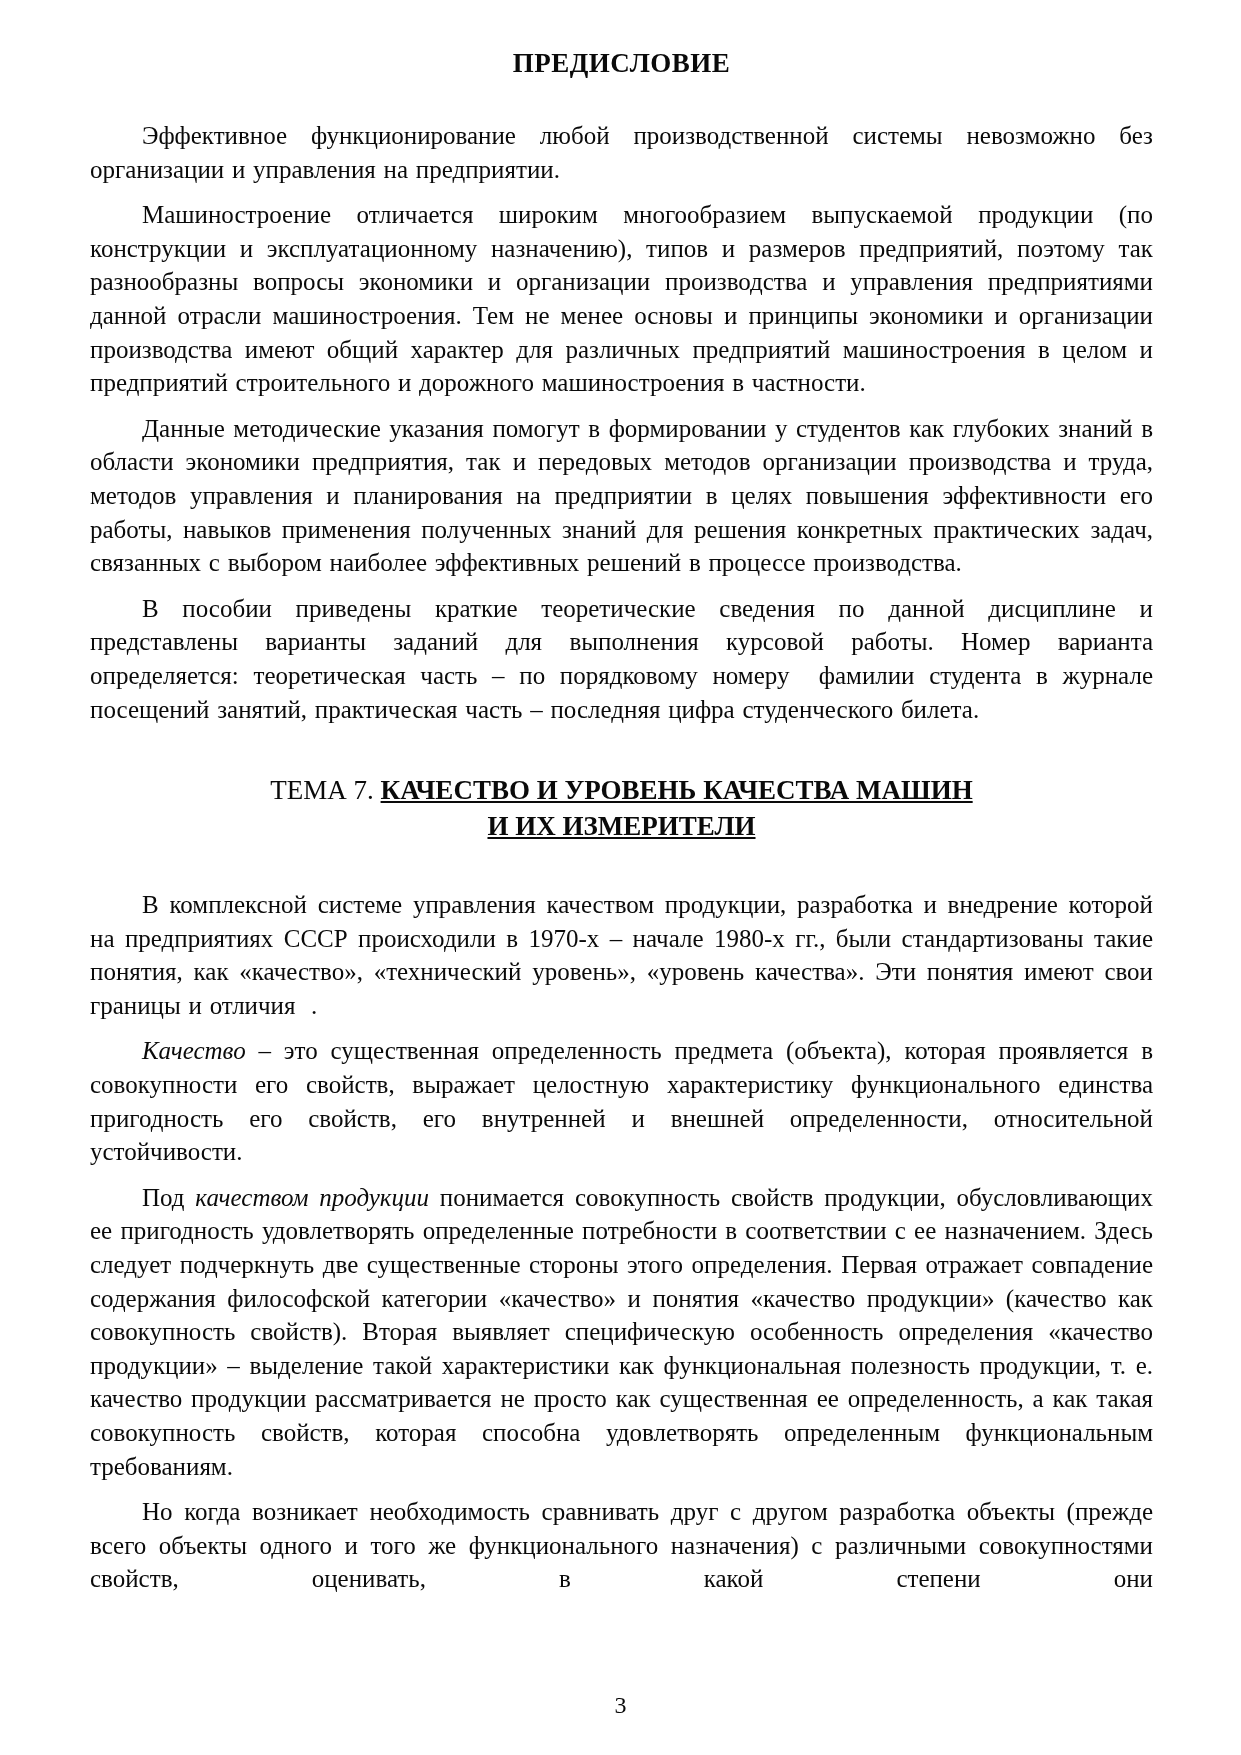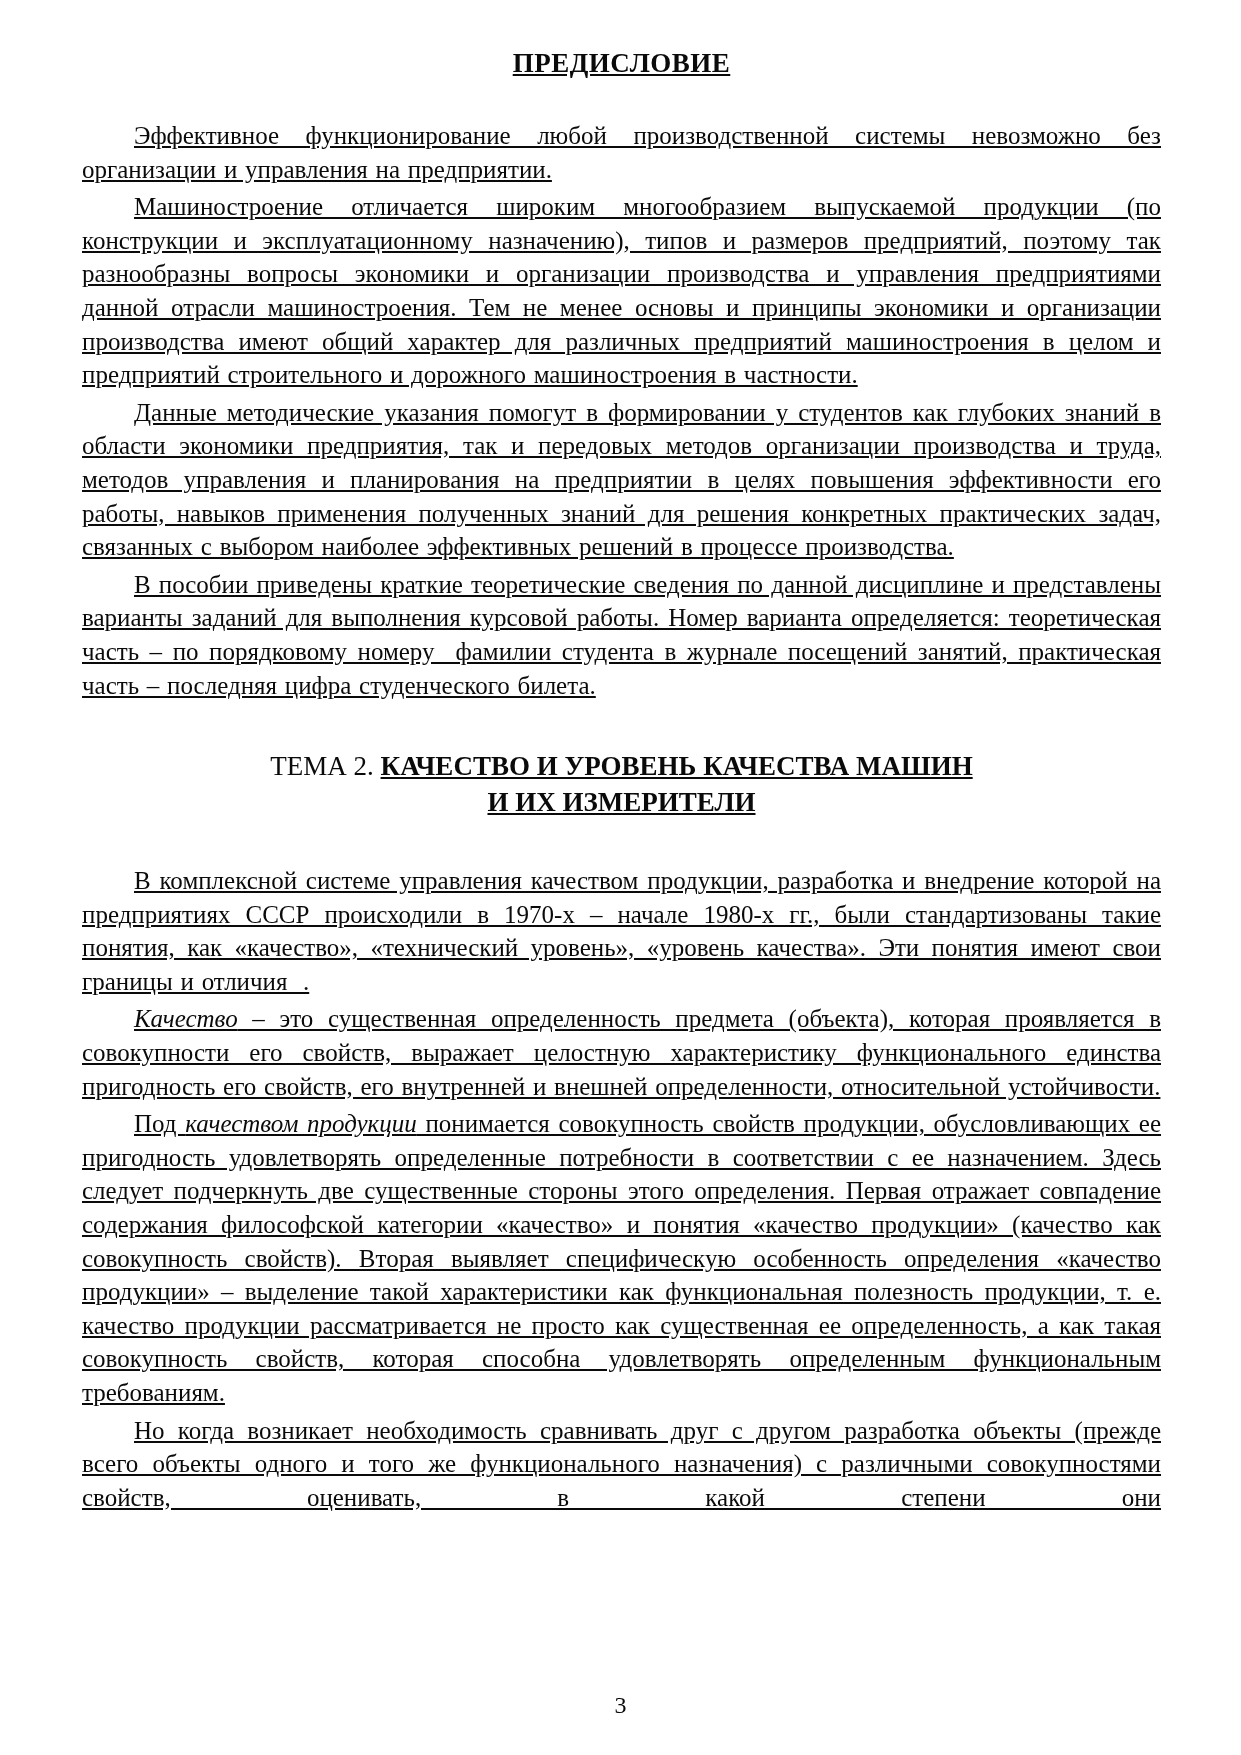--- a/index.html
+++ b/index.html
@@ -21,30 +21,28 @@
     height: 100%;
     padding: 48px 76px 0 78px;
     position: relative;
   }
   .main-heading {
     font-size: 27px;
     font-weight: bold;
     text-align: center;
     letter-spacing: 0.5px;
     margin: 0 0 40px 0;
-    text-decoration: underline;
   }
   p.body-para {
     font-size: 25px;
     line-height: 33.6px;
     text-align: justify;
     text-indent: 52px;
-    margin: 4px;
+    margin: 12px;
     word-spacing: 1.5px;
-    text-decoration: underline;
   }
   p.justify-last {
     text-align-last: justify;
   }
   .italic {
     font-style: italic;
   }
   .tema-heading {
     font-size: 27px;
     line-height: 36px;
@@ -73,21 +71,21 @@
   <h1 class="main-heading">ПРЕДИСЛОВИЕ</h1>
 
   <p class="body-para"><span>Эффективное функционирование любой производственной системы невозможно без организации и управления на предприятии.</span></p>
 
   <p class="body-para"><span>Машиностроение отличается широким многообразием выпускаемой продукции (по конструкции и эксплуатационному назначению), типов и размеров предприятий, поэтому так разнообразны вопросы экономики и организации производства и управления предприятиями данной отрасли машиностроения. Тем не менее основы и принципы экономики и организации производства имеют общий характер для различных предприятий машиностроения в целом и предприятий строительного и дорожного машиностроения в частности.</span></p>
 
   <p class="body-para"><span>Данные методические указания помогут в формировании у студентов как глубоких знаний в области экономики предприятия, так и передовых методов организации производства и труда, методов управления и планирования на предприятии в целях повышения эффективности его работы, навыков применения полученных знаний для решения конкретных практических задач, связанных с выбором наиболее эффективных решений в процессе производства.</span></p>
 
   <p class="body-para"><span>В пособии приведены краткие теоретические сведения по данной дисциплине и представлены варианты заданий для выполнения курсовой работы. Номер варианта определяется: теоретическая часть – по порядковому номеру&nbsp; фамилии студента в журнале посещений занятий, практическая часть – последняя цифра студенческого билета.</span></p>
 
-  <h2 class="tema-heading"><span>ТЕМА 2. </span><span class="bold">КАЧЕСТВО И УРОВЕНЬ КАЧЕСТВА МАШИН</span><br><span class="bold">И ИХ ИЗМЕРИТЕЛИ</span></h2>
+  <h2 class="tema-heading"><span>ТЕМА 7. </span><span class="bold">КАЧЕСТВО И УРОВЕНЬ КАЧЕСТВА МАШИН</span><br><span class="bold">И ИХ ИЗМЕРИТЕЛИ</span></h2>
 
   <p class="body-para"><span>В комплексной системе управления качеством продукции, разработка и внедрение которой на предприятиях СССР происходили в 1970-х – начале 1980-х гг., были стандартизованы такие понятия, как «качество», «технический уровень», «уровень качества». Эти понятия имеют свои границы и отличия&nbsp;&nbsp;.</span></p>
 
   <p class="body-para"><span class="italic">Качество</span><span> – это существенная определенность предмета (объекта), которая проявляется в совокупности его свойств, выражает целостную характеристику функционального единства пригодность его свойств, его внутренней и внешней определенности, относительной устойчивости.</span></p>
 
   <p class="body-para"><span>Под </span><span class="italic">качеством продукции</span><span> понимается совокупность свойств продукции, обусловливающих ее пригодность удовлетворять определенные потребности в соответствии с ее назначением. Здесь следует подчеркнуть две существенные стороны этого определения. Первая отражает совпадение содержания философской категории «качество» и понятия «качество продукции» (качество как совокупность свойств). Вторая выявляет специфическую особенность определения «качество продукции» – выделение такой характеристики как функциональная полезность продукции, т. е. качество продукции рассматривается не просто как существенная ее определенность, а как такая совокупность свойств, которая способна удовлетворять определенным функциональным требованиям.</span></p>
 
   <p class="body-para justify-last"><span>Но когда возникает необходимость сравнивать друг с другом разработка объекты (прежде всего объекты одного и того же функционального назначения) с различными совокупностями свойств, оценивать, в какой степени они</span></p>
 
   <div class="page-number">3</div>

